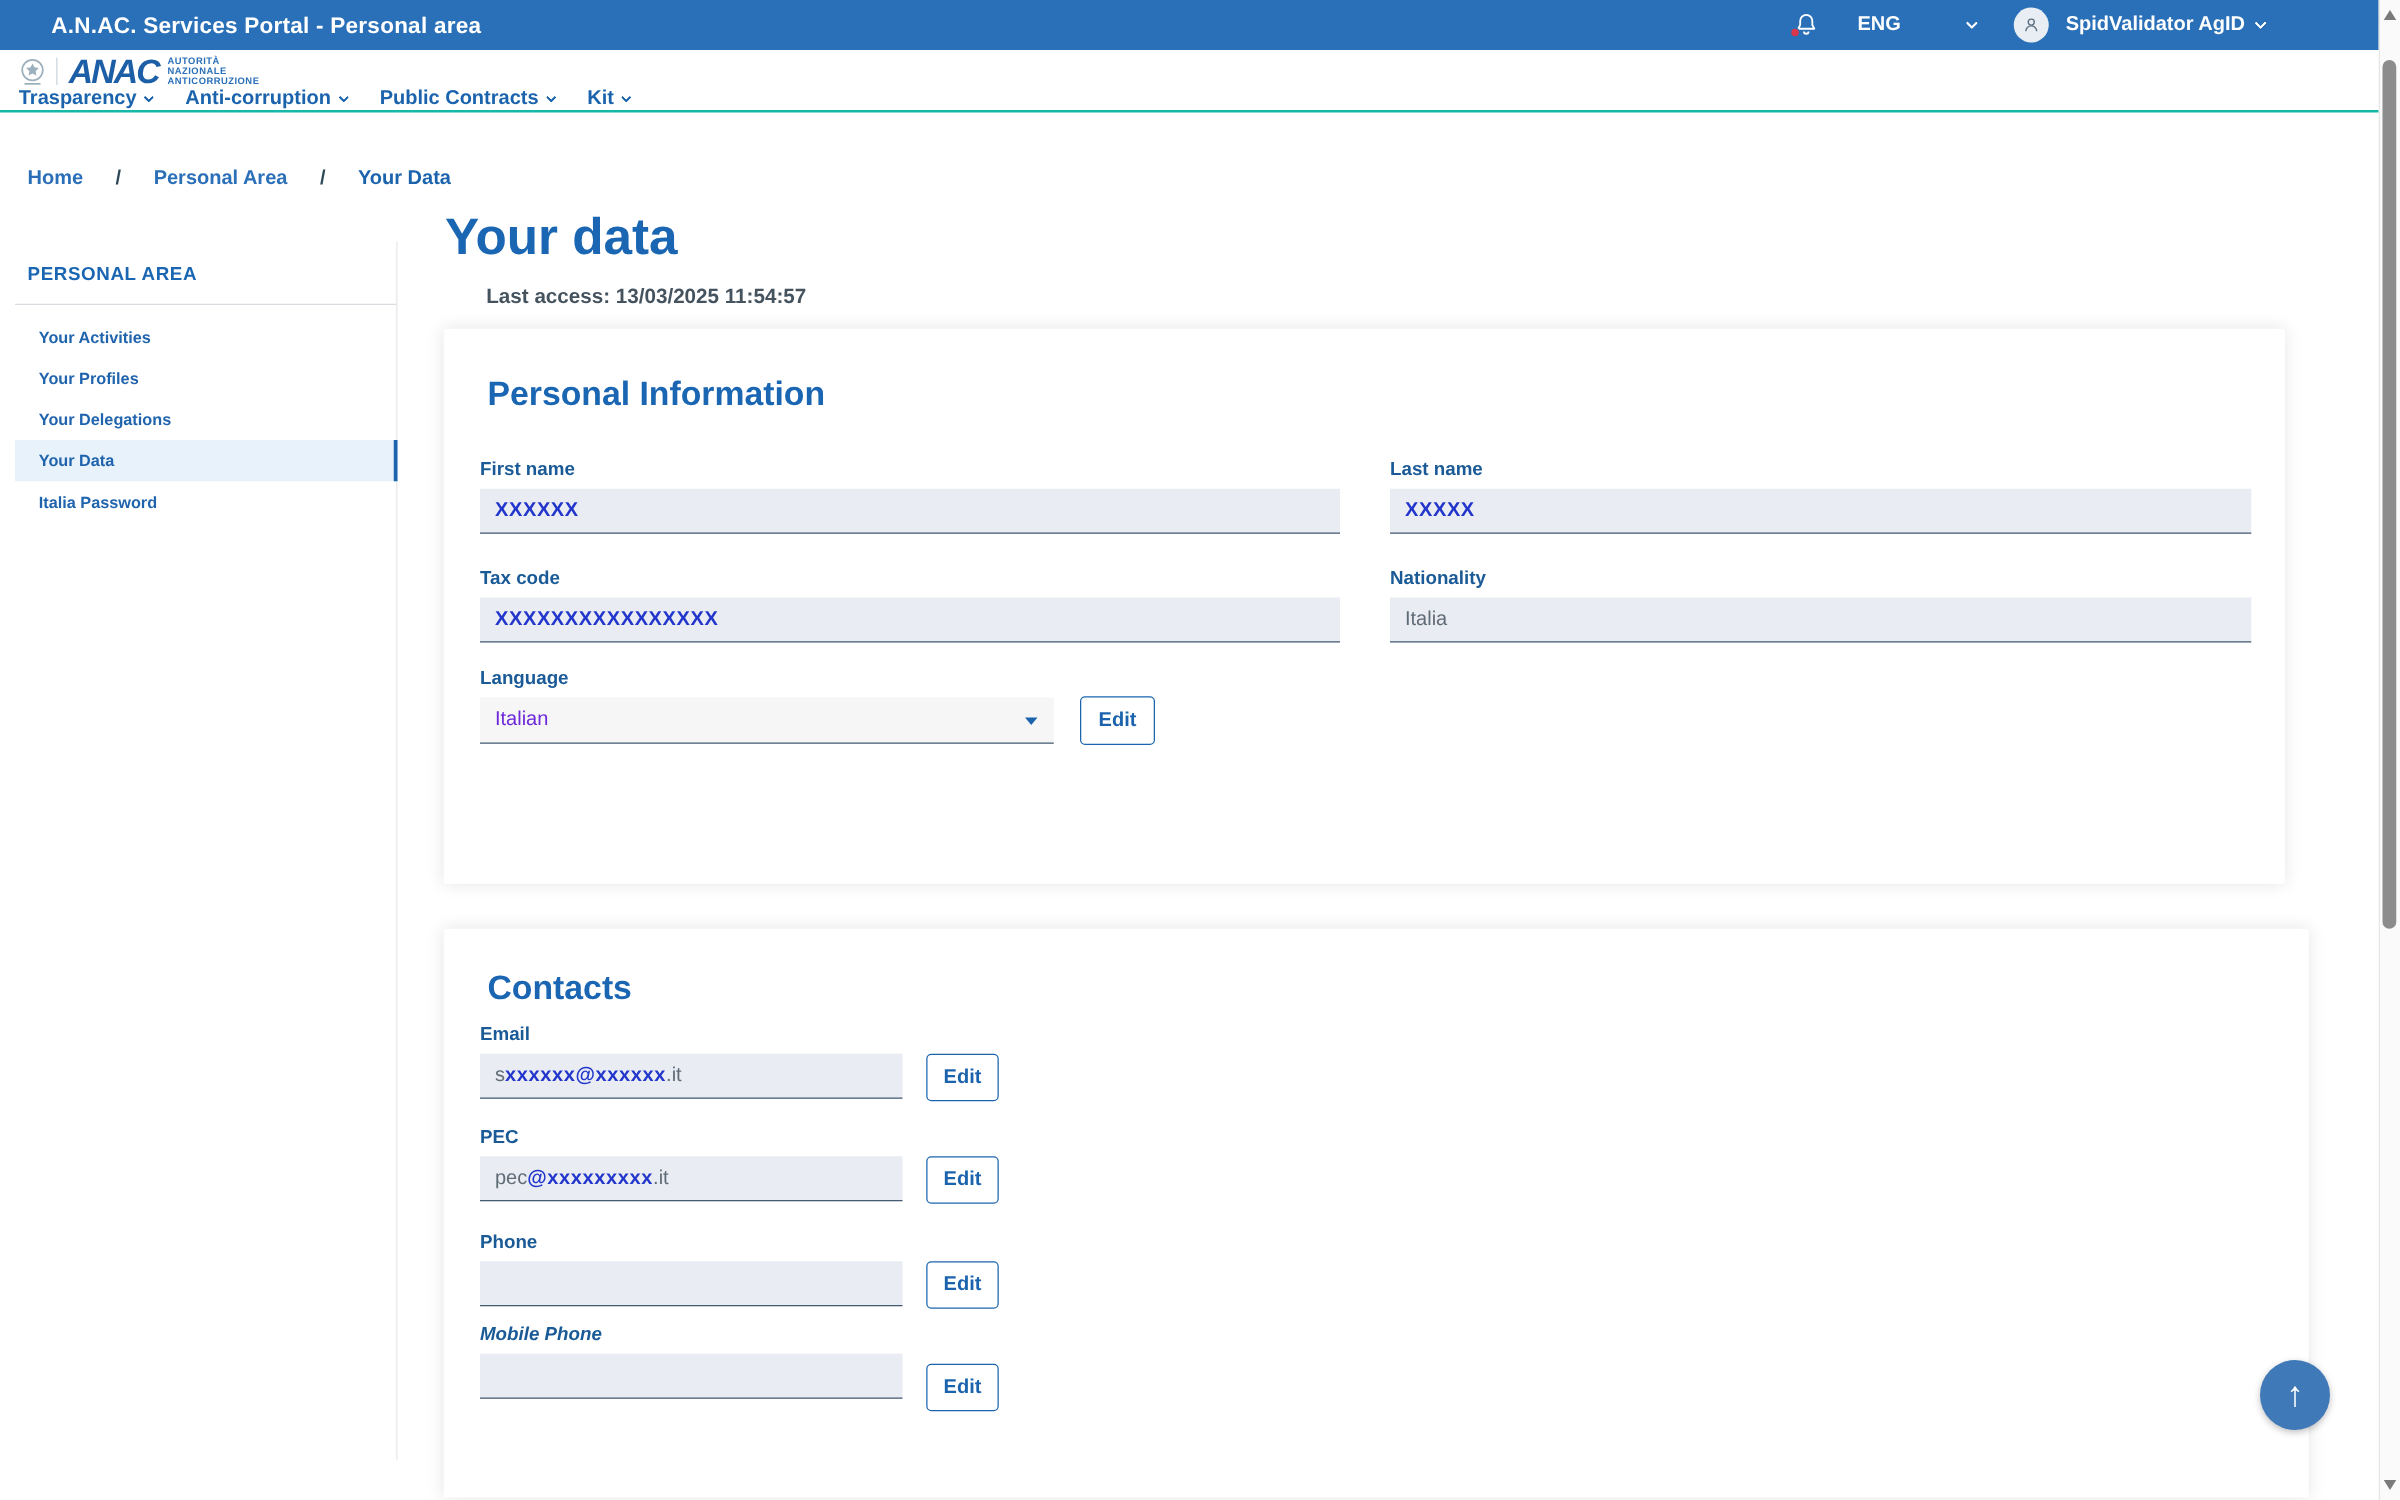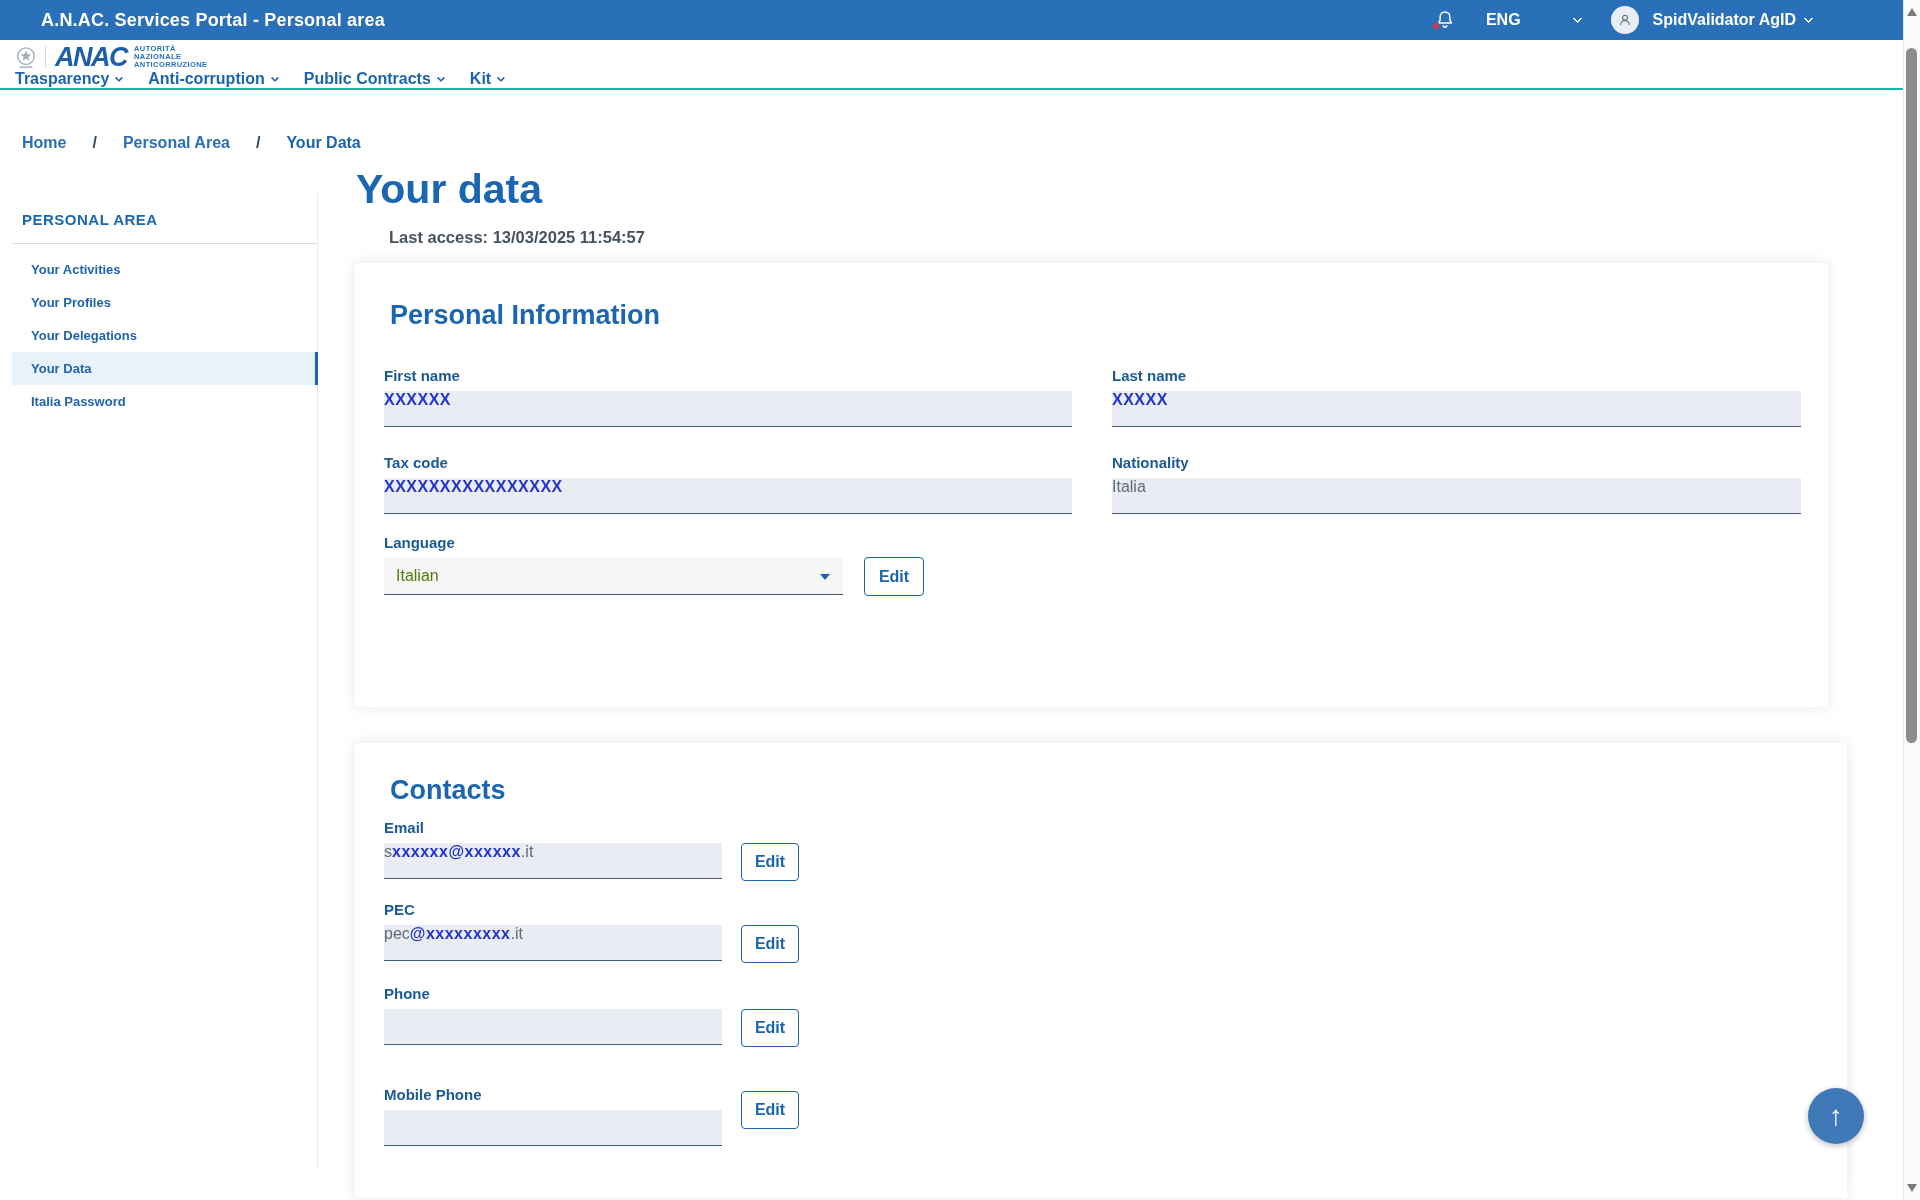--- a/index.html
+++ b/index.html
@@ -44,37 +44,37 @@
   .page-title { position:absolute; left:356px; top:166px; margin:0; font-size:41px; font-weight:700; color:#1a66b3; }
   .last-access { position:absolute; left:357px; top:228px; font-size:16.5px; font-weight:600; color:#45535f;margin-left:32px; }
   .card { position:absolute; background:#fff; border-radius:2px; box-shadow:0 0 14px rgba(0,0,0,.10); }
   .card1 { left:355px; top:263px; width:1473px; height:444px; }
   .card2 { left:355px; top:743px; width:1492px; height:455px; }
   .card-h { position:absolute; left:35px; margin:0; font-size:27px; font-weight:700; color:#1a66b3; }
   .card1 .card-h { top:37px; }
   .card2 .card-h { top:32px; }
   .fg { position:absolute; }
   .fg label { display:block; font-size:15px; font-weight:600; color:#1a5a96; margin-bottom:6px; height:18px; }
-  .field { height:36px; background:#e9ecf2; border-bottom:1px solid #435a70; display:flex; align-items:flex-start; padding:0 0; font-size:16px; color:#5f6b76; overflow:hidden; white-space:nowrap; }
+  .field { height:36px; background:#e9ecf2; border-bottom:1px solid #435a70; display:flex; align-items:center; padding:0 12px; font-size:16px; color:#5f6b76; overflow:hidden; white-space:nowrap; }
   .redacted { color:#2336cc; font-weight:700; letter-spacing:.5px; }
-  .select { height:37px; background:#f6f6f6; border-bottom:1px solid #435a70; display:flex; align-items:center; padding:0 34px 0 12px; font-size:16px; color:#4d7c0f; position:relative; }
+  .select { height:37px; background:#f6f6f6; border-bottom:1px solid #435a70; display:flex; align-items:center; padding:0 34px 0 12px; font-size:16px; color:#6d28d9; position:relative; }
   .select .caret { position:absolute; right:13px; top:16px; width:0; height:0; border-left:5px solid transparent; border-right:5px solid transparent; border-top:6px solid #1b64ad; }
   .btn-edit { position:absolute; width:60px; height:39px; background:#fff; border:1.5px solid #1b64ad; border-radius:4px; color:#1b64ad; font-weight:600; font-size:16px; display:flex; align-items:center; justify-content:center; cursor:default; }
   
   .fg-firstname { left:29px; top:104px; width:688px; }
   .fg-lastname { left:757px; top:104px; width:689px; }
   .fg-taxcode { left:29px; top:191px; width:688px; }
   .fg-nationality { left:757px; top:191px; width:689px; }
   .fg-language { left:29px; top:271px; width:459px; }
   .btn-lang { left:509px; top:294px; }
   
   .fg-email { left:29px; top:76px; width:338px; }
   .fg-pec { left:29px; top:158px; width:338px; }
   .fg-phone { left:29px; top:242px; width:338px; }
-  .fg-mobile { left:29px; top:343px; width:338px; }
+  .fg-mobile { left:29px; top:316px; width:338px;font-style:italic; }
   .btn-email { left:386px; top:100px; width:58px; height:38px; }
   .btn-pec { left:386px; top:182px; width:58px; height:38px; }
   .btn-phone { left:386px; top:266px; width:58px; height:38px; }
   .btn-mobile { left:386px; top:348px; width:58px; height:38px; }
   
   .fab { position:absolute; left:1808px; top:1088px; width:56px; height:56px; border-radius:50%; background:#4079b8; color:#fff; display:flex; align-items:center; justify-content:center; font-size:28px; font-weight:700; box-shadow:0 2px 6px rgba(0,0,0,.25); cursor:default; }
   
   .scrollbar { position:absolute; right:0; top:0; width:17px; height:1200px; background:#fafafa; border-left:1px solid #e6e6e6; }
   .sb-up { position:absolute; top:8px; left:3px; width:0; height:0; border-left:5px solid transparent; border-right:5px solid transparent; border-bottom:8px solid #7a7a7a; }
   .sb-down { position:absolute; bottom:8px; left:3px; width:0; height:0; border-left:5px solid transparent; border-right:5px solid transparent; border-top:8px solid #7a7a7a; }

